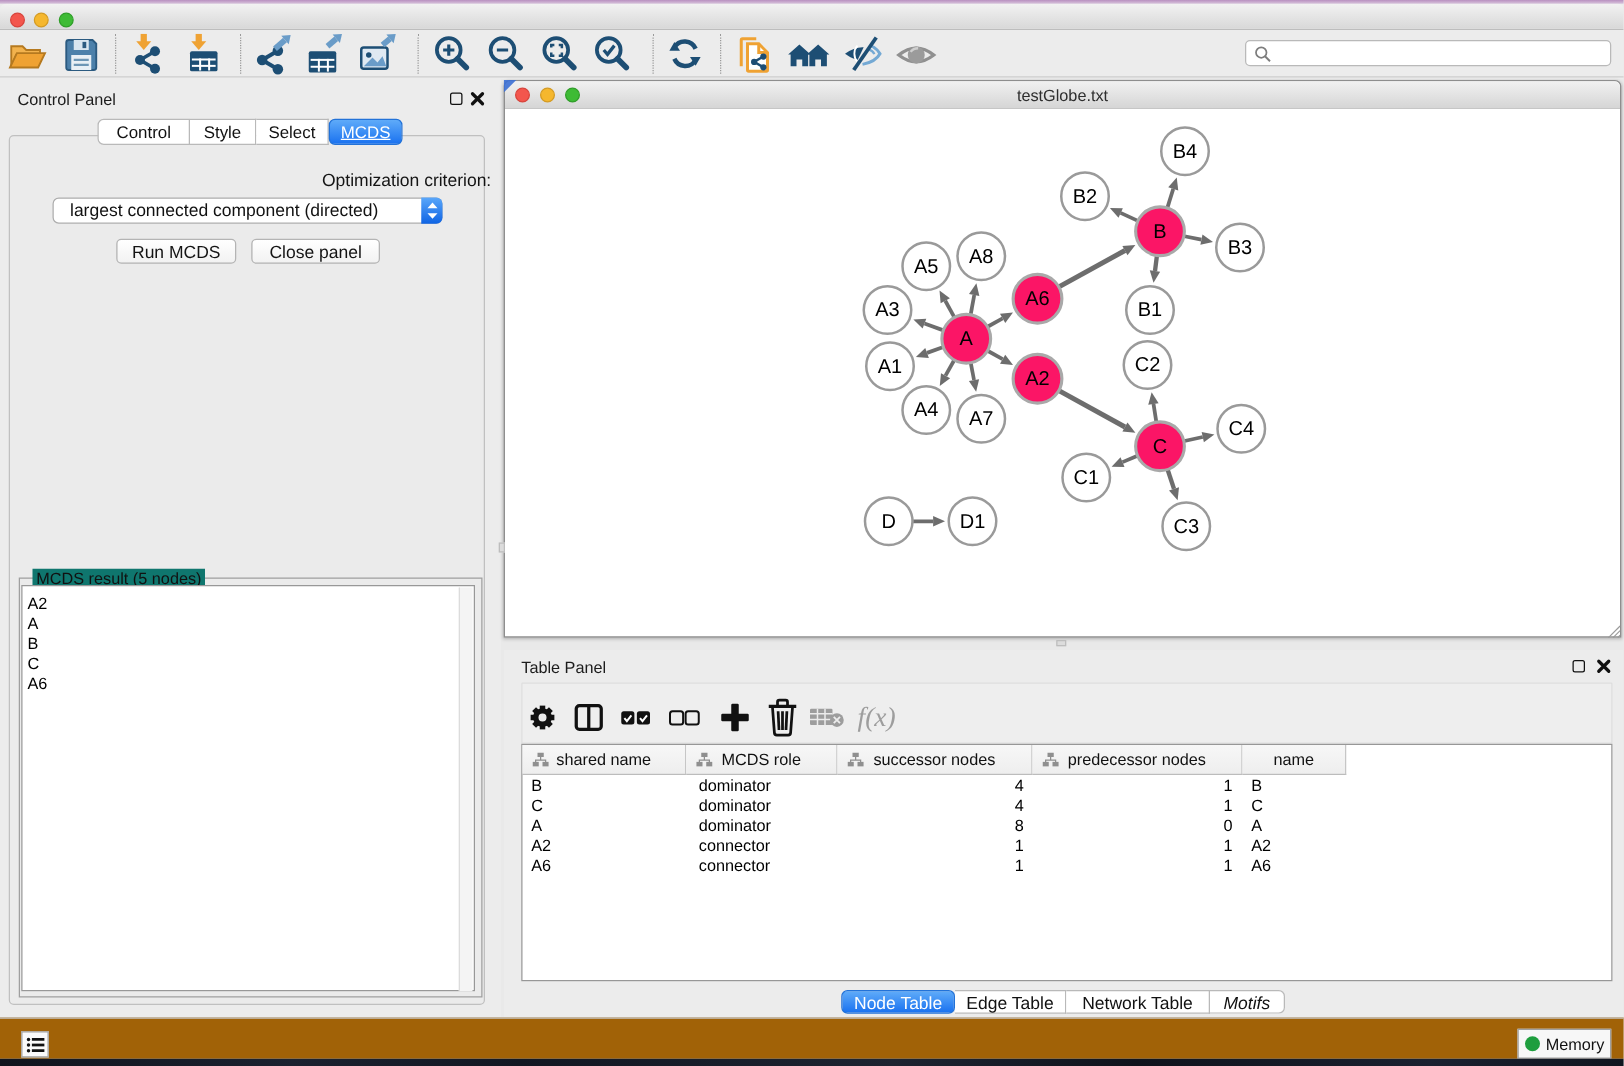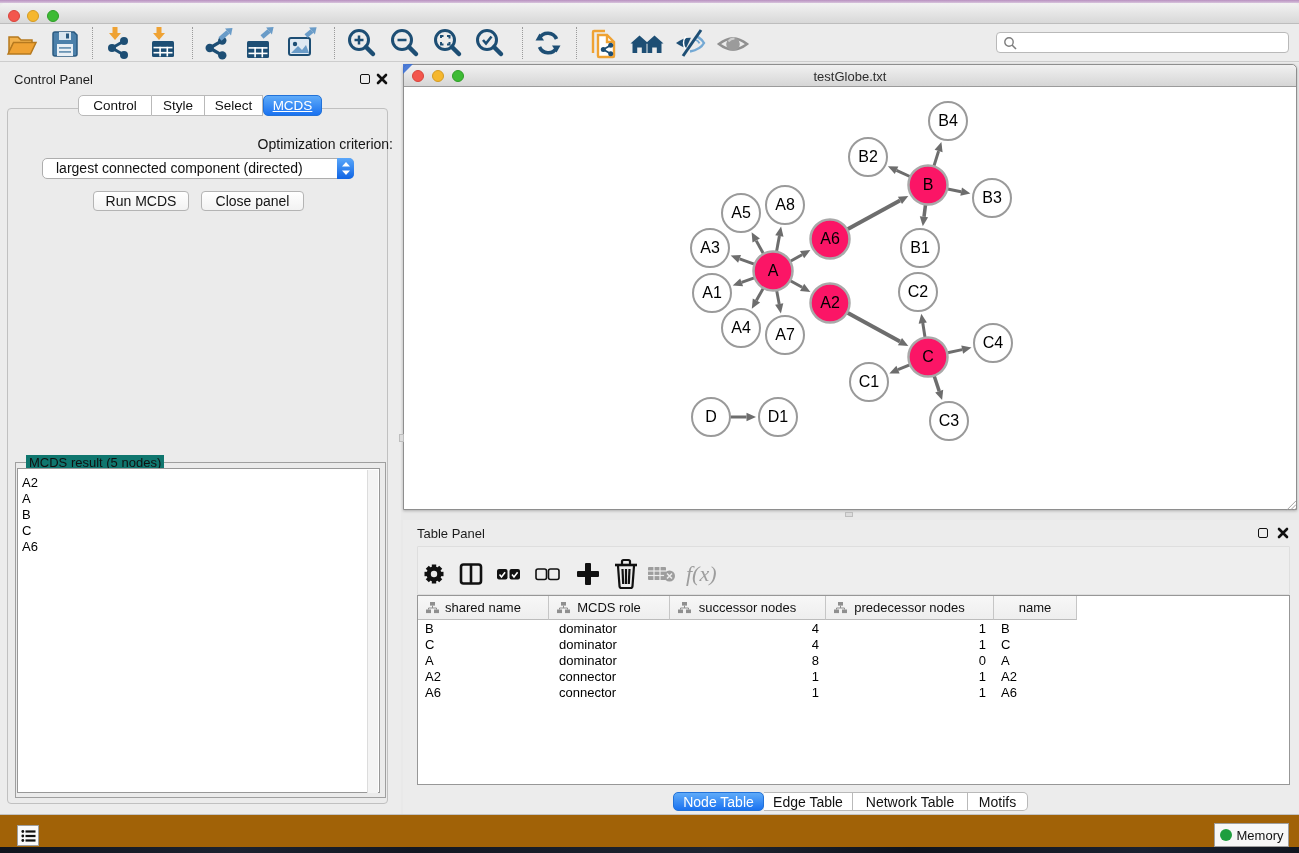--- a/index.html
+++ b/index.html
@@ -482,21 +482,21 @@
         <div class="abs td" style="left:7px;top:89px;">A6</div>
         <div class="abs td" style="left:141px;top:89px;">connector</div>
         <div class="abs td" style="left:252px;top:89px;width:149px;text-align:right;">1</div>
         <div class="abs td" style="left:408px;top:89px;width:160px;text-align:right;">1</div>
         <div class="abs td" style="left:583px;top:89px;">A6</div>
       </div>
   <div class="abs tabs" id="tp-tabs">
     <div class="tab first sel" style="width:91px;border-radius:5px;">Node Table</div>
     <div class="tab" style="width:89px;">Edge Table</div>
     <div class="tab" style="width:115px;">Network Table</div>
-    <div class="tab" style="width:60px;border-radius:0 5px 5px 0;">Motifs</div>
+    <div class="tab" style="width:60px;border-radius:0 5px 5px 0;font-style:italic;">Motifs</div>
   </div>
  </div>
 </div>
 <div class="abs" id="statusbar">
   <div class="abs" id="sb-icon">
       <svg class="abs" style="left:3px;top:3px;" width="15" height="14" viewBox="0 0 15 14">
         <g fill="#111">
           <circle cx="1.8" cy="2.5" r="1.4"></circle>
           <circle cx="1.8" cy="7" r="1.4"></circle>
           <circle cx="1.8" cy="11.5" r="1.4"></circle>

